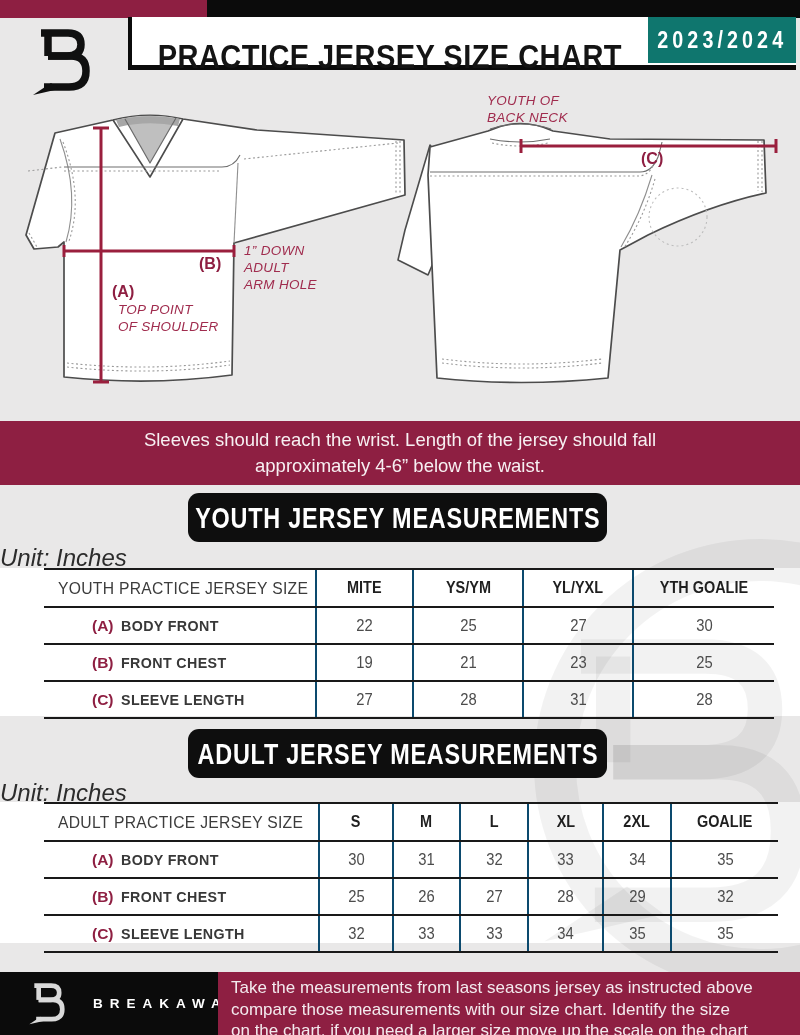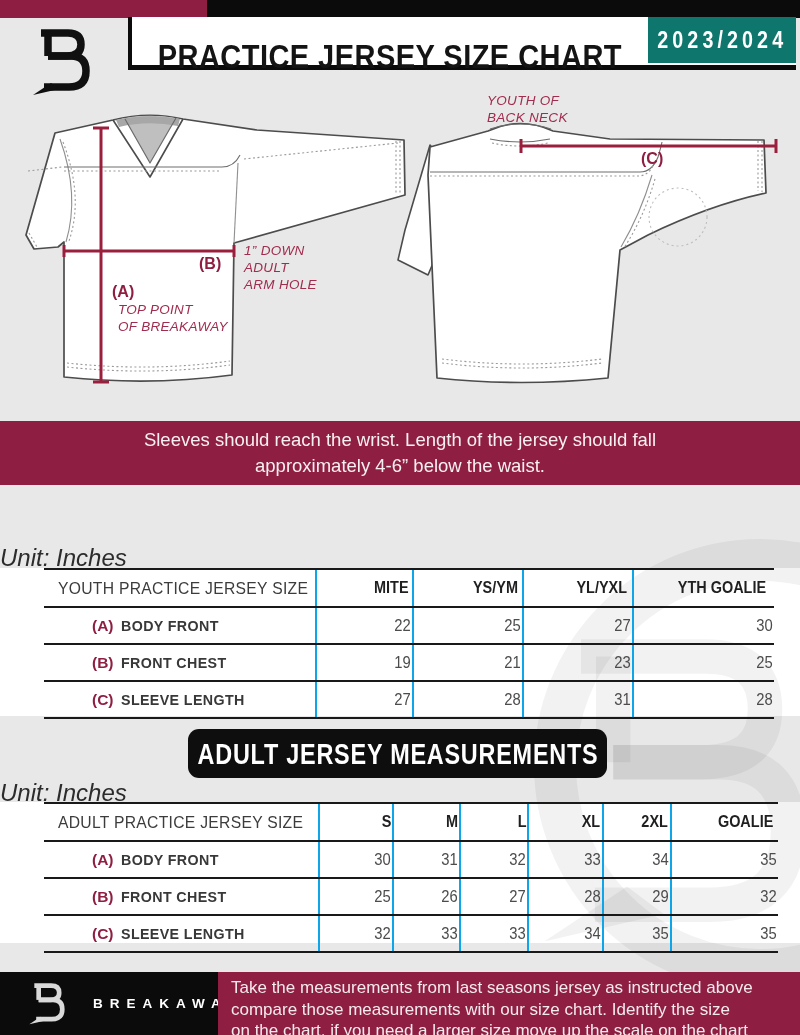--- a/index.html
+++ b/index.html
@@ -53,21 +53,21 @@
 
   
   .tbl{border-top:2.5px solid #191919;}
   .tbl .tr{border-bottom:2.5px solid #191919;display:grid;}
   .tblY{left:44px;top:568px;width:730px;}
   .tblY .tr{grid-template-columns:271px 97px 110px 110px 142px;}
   .tblA{left:44px;top:802px;width:734px;}
   .tblA .tr{grid-template-columns:274px 74px 67px 68px 75px 68px 108px;}
   .tr{height:35px;}
   .tr.head{height:36px;}
-  .td{display:flex;align-items:center;justify-content:flex-end;border-left:2px solid #0ea5e9;overflow:hidden;}
+  .td{display:flex;align-items:center;justify-content:center;border-left:2px solid #0c4a6e;overflow:hidden;}
   .td.c0{justify-content:flex-start;border-left:none;padding-left:14px;}
   .tr.data .td.c0{padding-left:48px;}
   .colhead0{font-size:16.5px;font-weight:500;color:#3c3c3c;letter-spacing:.3px;
             display:inline-block;transform:scaleX(.95);transform-origin:left center;white-space:nowrap;}
   .colhead{font-size:17px;font-weight:700;color:#1f1f1f;display:inline-block;transform:scaleX(.85);white-space:nowrap;}
   .ltr{font-size:15.5px;font-weight:800;color:#8e1f42;margin-right:7px;}
   .lbl{font-size:15px;font-weight:600;color:#383838;letter-spacing:.4px;
        display:inline-block;transform:scaleX(.95);transform-origin:left center;white-space:nowrap;}
   .num{font-size:17px;font-weight:400;color:#4c4c4c;display:inline-block;transform:scaleX(.87);}
 
@@ -178,21 +178,21 @@
         <path d="M521,51 H776"></path>
           <path d="M521,44 V58"></path>
           <path d="M776,44 V58"></path>
       </g>
     </g>
   </svg>
 
   <div class="abs mlabel" style="left:112px;top:283px;">(A)</div>
   <div class="abs mdesc" style="left:118px;top:301px;">
     <span>TOP POINT</span>
-    <span>OF BREAKAWAY</span>
+    <span>OF SHOULDER</span>
   </div>
   <div class="abs mlabel" style="left:199px;top:255px;">(B)</div>
   <div class="abs mdesc" style="left:244px;top:242px;">
     <span>1” DOWN</span>
     <span>ADULT</span>
     <span>ARM HOLE</span>
   </div>
   <div class="abs mlabel" style="left:641px;top:150px;">(C)</div>
   <div class="abs mdesc" style="left:487px;top:92px;">
     <span>YOUTH OF</span>
@@ -214,20 +214,23 @@
     <g transform="translate(30,90) scale(4.6)">
       <g fill="none" stroke="currentColor" stroke-width="7.5">
         <path d="M10,9 H37 Q50,9 50,20.5 Q50,32 36,32 H17"></path>
         <path d="M17,9 V32"></path>
         <path d="M17,32 H40 Q55,32 55,47 Q55,63 38,63 H13"></path>
       </g>
       <path d="M20,59 L2,71 L28,65 Z" fill="currentColor" stroke="none"></path>
     </g>
   </svg>
 
+  <div class="abs banner banner-youth">
+    <span>YOUTH JERSEY MEASUREMENTS</span>
+  </div>
   <div class="abs unit unit-youth">Unit: Inches</div>
 
   <div class="abs tbl tblY">
     <div class="tr head">
       <div class="td c0">
           <span class="colhead0">YOUTH PRACTICE JERSEY SIZE</span>
         </div>
       <div class="td">
           <span class="colhead">MITE</span>
         </div>

